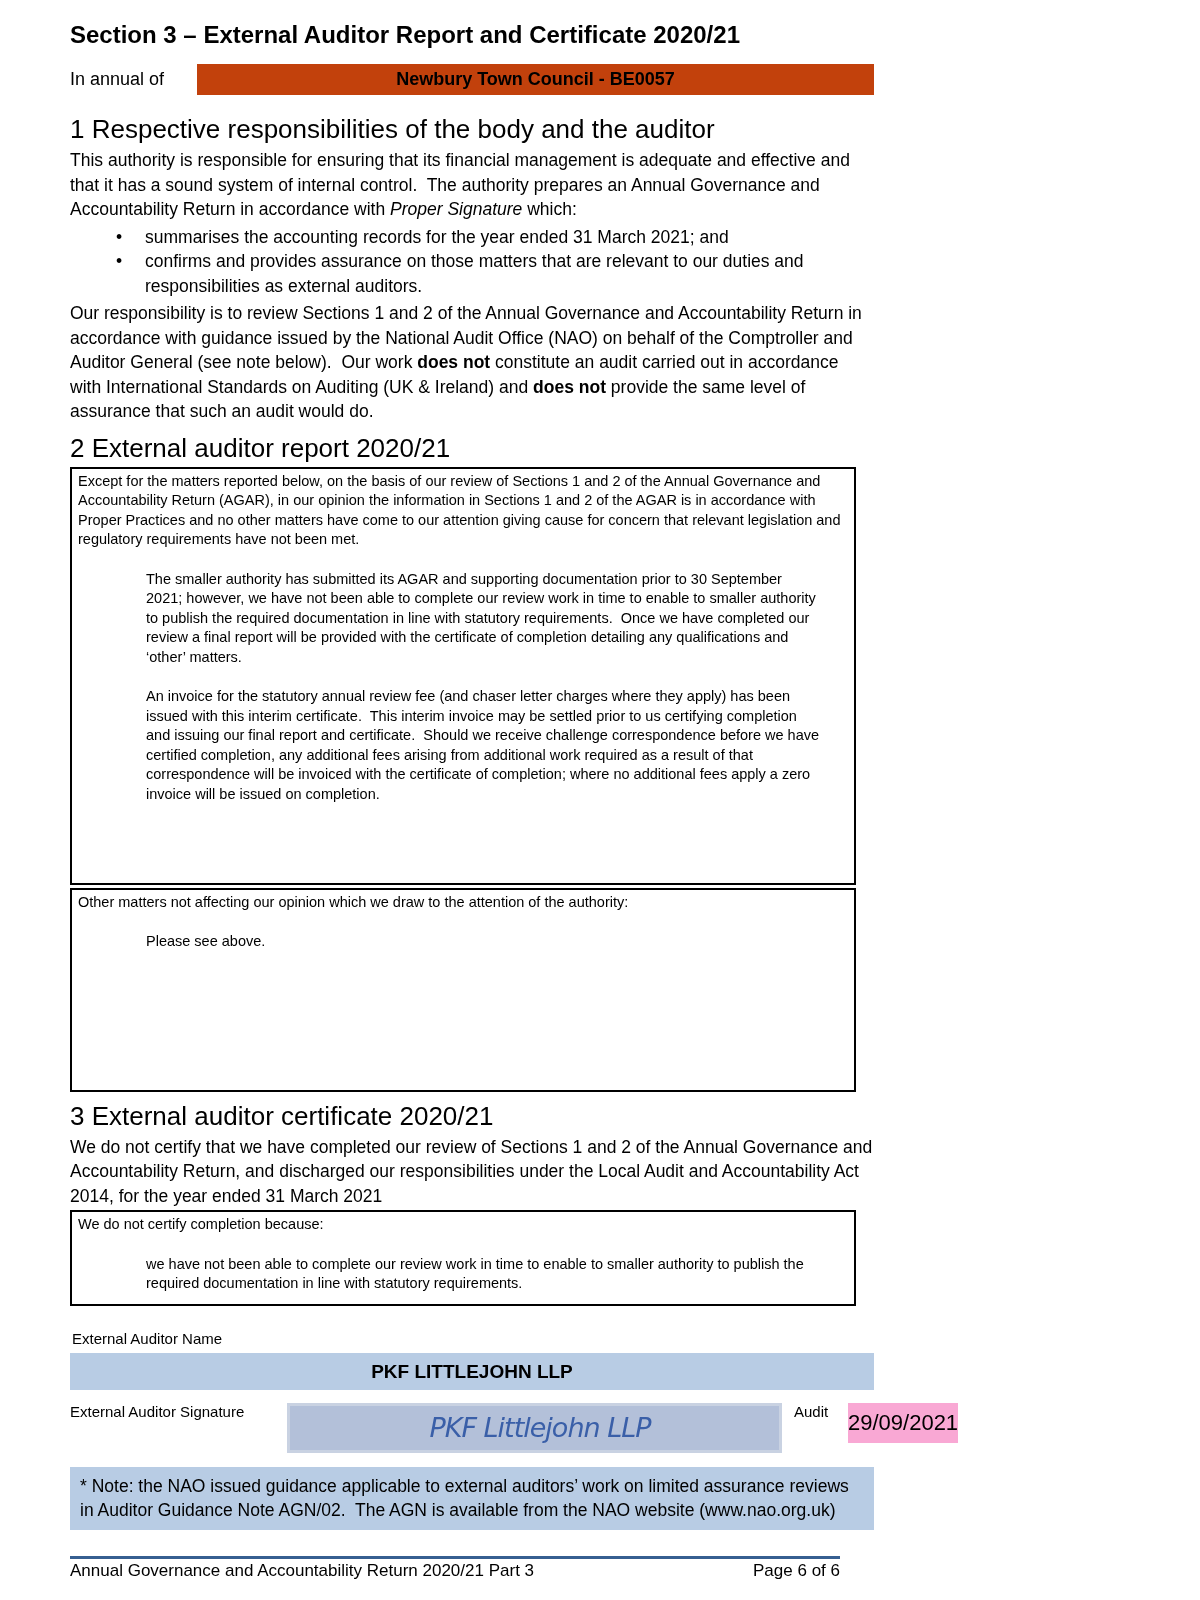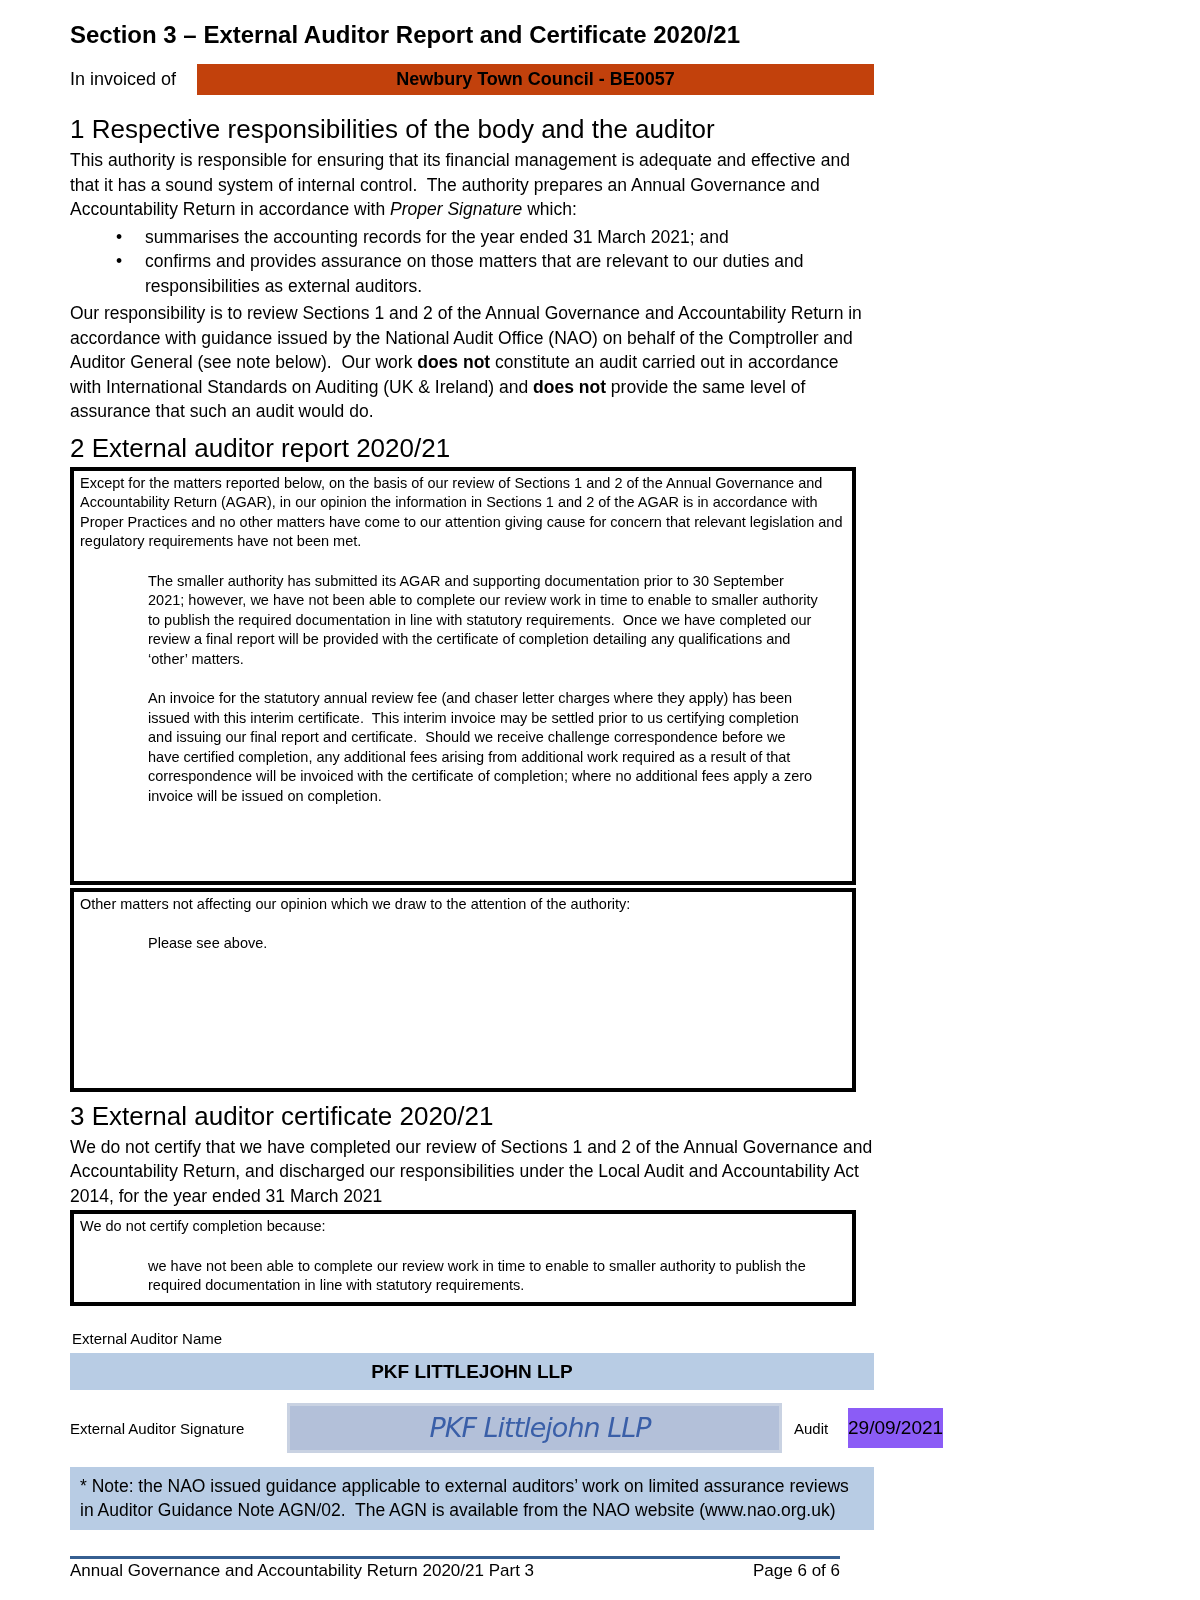--- a/index.html
+++ b/index.html
@@ -17,53 +17,53 @@
 
   h2.sec-heading{font-size:26px;line-height:32px;font-weight:400;margin:8px 0 3px 0;}
   h2.first{margin-top:0;}
 
   p.body-text{font-size:17.5px;line-height:24.5px;margin:0;white-space:pre-wrap;}
 
   ul.bullets{list-style:none;margin:3px 0 3px 0;padding:0;}
   ul.bullets li{position:relative;padding-left:75px;font-size:17.5px;line-height:24.5px;}
   ul.bullets li .dot{position:absolute;left:46px;top:0;}
 
-  .frame{border:4px solid #000000;margin-right:18px;padding:3px 6px 6px 6px;box-sizing:border-box;}
+  .frame{border:2px solid #000000;margin-right:18px;padding:3px 6px 6px 6px;box-sizing:border-box;}
   .frame p{font-size:14.5px;line-height:19.5px;margin:0;white-space:pre-wrap;}
   .frame p.ind{margin-left:68px;margin-right:28px;margin-top:20px;}
   .frame-report{min-height:418px;}
   .frame-other{min-height:204px;margin-top:3px;}
   .frame-cert{min-height:96px;margin-top:2px;}
   .frame-cert p.ind{margin-top:20px;}
 
   .auditor-name-label{font-size:15px;line-height:18px;margin:24px 0 5px 2px;}
   .name-band{background:#b8cce4;height:37px;line-height:37px;text-align:center;font-size:19px;font-weight:bold;}
 
-  .sig-row{display:flex;align-items:center;margin-top:13px;}
+  .sig-row{display:flex;align-items:flex-start;margin-top:13px;}
   .sig-label{font-size:15px;flex:0 0 217px;}
   .sig-box{flex:0 0 495px;height:50px;background:#b3c0d9;border:3px solid #c9d2e2;box-sizing:border-box;position:relative;}
   .sig-box svg{display:block;width:100%;height:100%;}
   .sig-text{font-family:"DejaVu Sans",sans-serif;font-style:italic;letter-spacing:-1px;}
   .date-label{font-size:15px;margin-left:12px;flex:0 0 42px;}
-  .date-field{flex:1;margin-left:12px;height:40px;line-height:40px;background:#8b5cf6;text-align:center;font-size:19px;}
+  .date-field{flex:1;margin-left:12px;height:40px;line-height:40px;background:#f9a8d4;text-align:center;font-size:22px;}
 
   .note-box{background:#b8cce4;margin-top:14px;padding:8px 10px;font-size:17.5px;line-height:23.5px;box-sizing:border-box;white-space:pre-wrap;}
 
   .footer-rule{border:0;border-top:3px solid #365f91;margin:26px 34px 0 0;}
   .footer-row{display:flex;justify-content:space-between;margin-right:34px;padding-top:2px;font-size:17px;}
 </style>
 </head>
 <body>
 
 <div class="page">
 
   <h1 class="doc-title">Section 3 – External Auditor Report and Certificate 2020/21</h1>
 
   <div class="respect-row">
-    <span class="respect-label">In invoiced of</span>
+    <span class="respect-label">In annual of</span>
     <div class="authority-field">Newbury Town Council - BE0057</div>
   </div>
 
   <h2 class="sec-heading first">1 Respective responsibilities of the body and the auditor</h2>
   <p class="body-text"><span>This authority is responsible for ensuring that its financial management is adequate and effective and that it has a sound system of internal control.  The authority prepares an Annual Governance and Accountability Return in accordance with </span><span class="i">Proper Signature</span><span> which:</span></p>
   <ul class="bullets">
     <li><span class="dot">•</span><span>summarises the accounting records for the year ended 31 March 2021; and</span></li>
     <li><span class="dot">•</span><span>confirms and provides assurance on those matters that are relevant to our duties and responsibilities as external auditors.</span></li>
   </ul>
   <p class="body-text"><span>Our responsibility is to review Sections 1 and 2 of the Annual Governance and Accountability Return in accordance with guidance issued by the National Audit Office (NAO) on behalf of the Comptroller and Auditor General (see note below).  Our work </span><span class="b">does not</span><span> constitute an audit carried out in accordance with International Standards on Auditing (UK &amp; Ireland) and </span><span class="b">does not</span><span> provide the same level of assurance that such an audit would do.</span></p>

